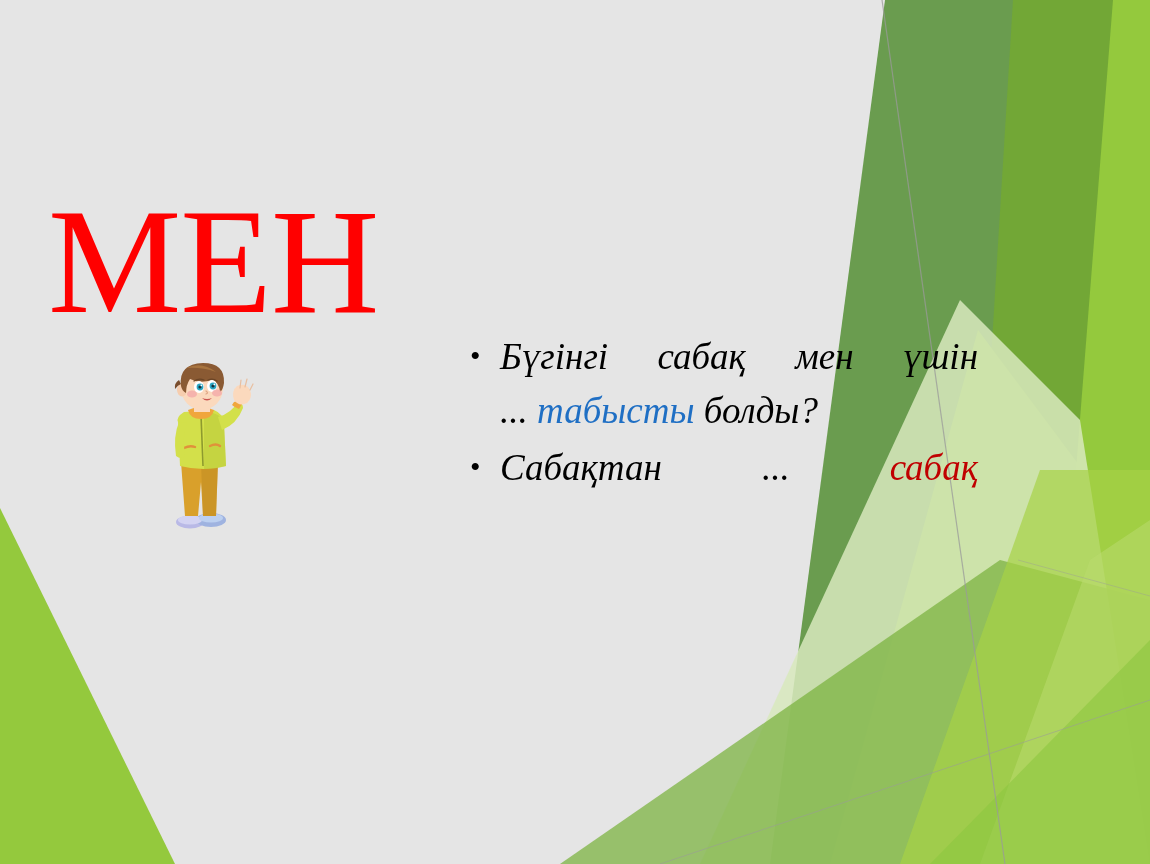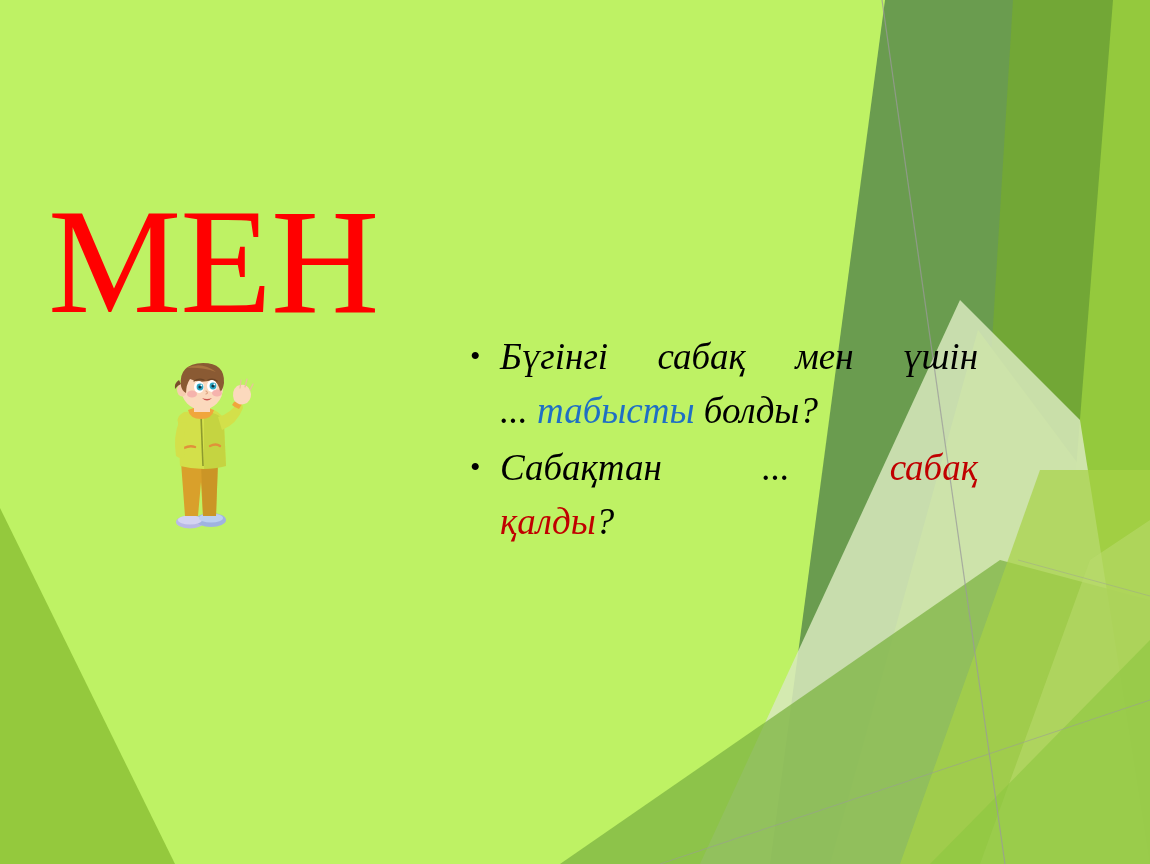--- a/index.html
+++ b/index.html
@@ -8,21 +8,21 @@
     padding: 0;
     background: #ffffff;
   }
   body {
     font-family: "Liberation Serif", serif;
   }
   .slide {
     position: relative;
     width: 1150px;
     height: 864px;
-    background: #bef264;
+    background: #e5e5e5;
     overflow: hidden;
   }
 
   
   .bg-layer {
     position: absolute;
     inset: 0;
     width: 100%;
     height: 100%;
     pointer-events: none;
@@ -186,19 +186,18 @@
       <div class="bullet-body">
         <span class="ln justify plain">Бүгінгі  сабақ  мен  үшін</span>
         <span class="ln"><span class="plain">... </span><span class="kw-blue">табысты</span><span class="plain"> болды?</span></span>
       </div>
     </div>
 
     <div class="bullet-row">
       <div class="bullet-dot">•</div>
       <div class="bullet-body">
         <span class="ln justify"><span class="plain">Сабақтан</span> <span class="plain">...</span> <span class="kw-red">сабақ</span></span>
-        <span class="ln"><span class="kw-red">қалды</span><span class="plain">?</span></span>
       </div>
     </div>
 
   </div>
 
 </div>
 
 </body></html>

